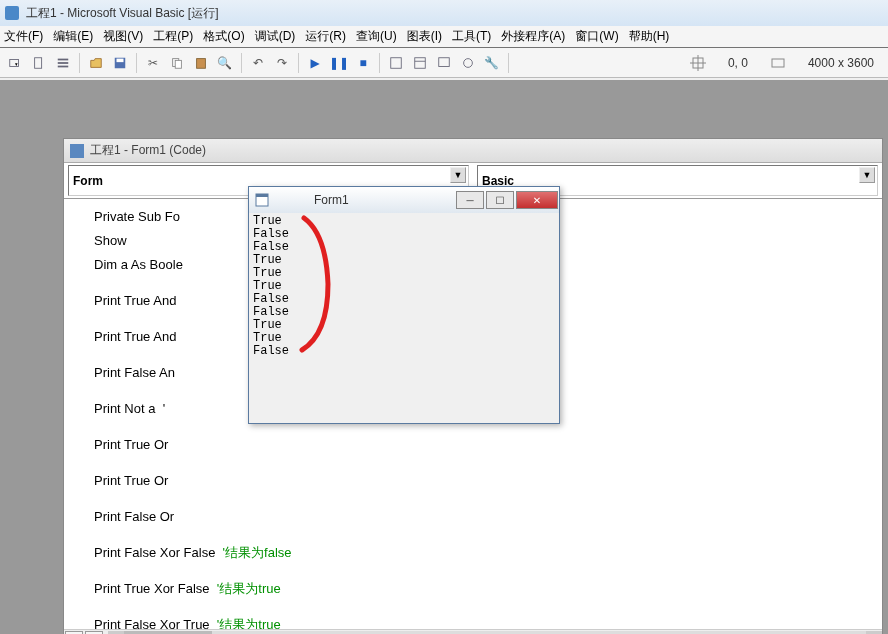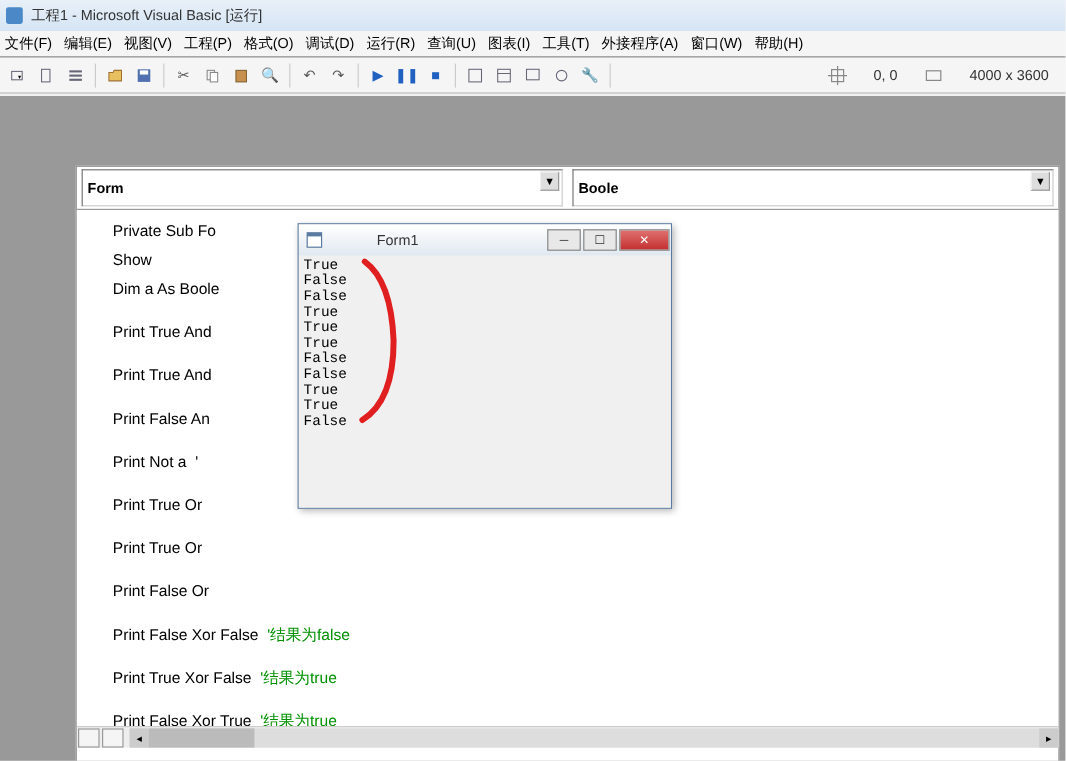--- a/index.html
+++ b/index.html
@@ -170,27 +170,33 @@
     <svg width="16" height="16">
         <rect x="2" y="4" width="12" height="8" fill="none" stroke="#888"></rect>
       </svg>
     <span class="coord">4000 x 3600</span>
   </div>
 </div>
 
 <div class="mdi-area">
 
   <div class="code-window">
+    <div class="code-title">
+      <svg class="vb-icon" viewBox="0 0 14 14">
+          <rect width="14" height="14" fill="#5a88c0"></rect>
+        </svg>
+      <span>工程1 - Form1 (Code)</span>
+    </div>
     <div class="dropdowns">
       <div class="dropdown">
         <span>Form</span>
         <div class="dd-arrow">▼</div>
       </div>
       <div class="dropdown">
-        <span>Boole</span>
+        <span>Basic</span>
         <div class="dd-arrow">▼</div>
       </div>
     </div>
     <div class="code-body">
       <div class="code-text" id="code-text"><div style="height: auto;"><span>Private Sub Fo</span></div><div style="height: auto;"><span>Show</span></div><div style="height: auto;"><span>Dim a As Boole</span></div><div style="height: 12px;">&nbsp;</div><div style="height: auto;"><span>Print True And</span></div><div style="height: 12px;">&nbsp;</div><div style="height: auto;"><span>Print True And</span></div><div style="height: 12px;">&nbsp;</div><div style="height: auto;"><span>Print False An</span></div><div style="height: 12px;">&nbsp;</div><div style="height: auto;"><span>Print Not a  '</span></div><div style="height: 12px;">&nbsp;</div><div style="height: auto;"><span>Print True Or </span></div><div style="height: 12px;">&nbsp;</div><div style="height: auto;"><span>Print True Or </span></div><div style="height: 12px;">&nbsp;</div><div style="height: auto;"><span>Print False Or</span></div><div style="height: 12px;">&nbsp;</div><div style="height: auto;"><span>Print False Xor False  </span><span class="comment">'结果为false</span></div><div style="height: 12px;">&nbsp;</div><div style="height: auto;"><span>Print True Xor False  </span><span class="comment">'结果为true</span></div><div style="height: 12px;">&nbsp;</div><div style="height: auto;"><span>Print False Xor True  </span><span class="comment">'结果为true</span></div></div>
     </div>
     <div class="code-footer">
       <div class="view-btn"></div>
       <div class="view-btn"></div>
       <div class="hscroll">

